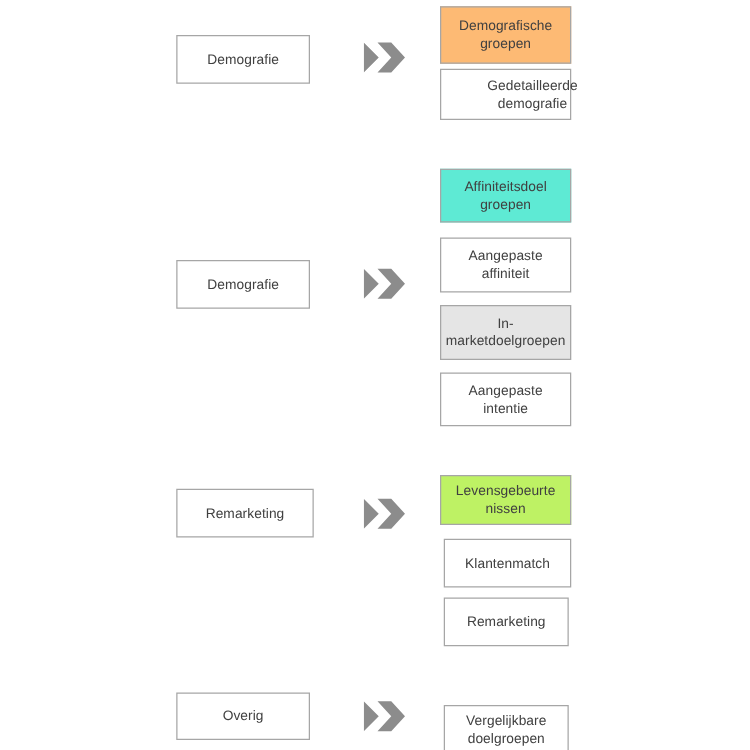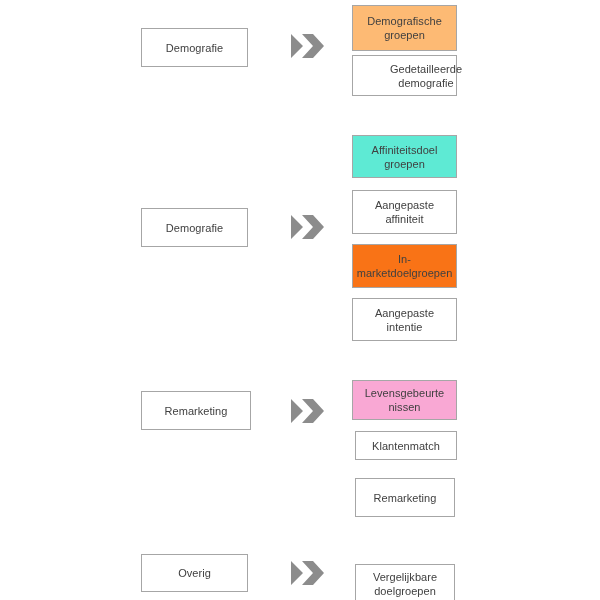--- a/index.html
+++ b/index.html
@@ -64,33 +64,33 @@
     <div class="node cat" style="left: 141px; top: 208px; width: 107px; height: 39px; border-color: rgb(166, 166, 166); background: rgb(255, 255, 255); color: rgb(64, 64, 64);">Demografie</div>
     <div class="arrow" style="left: 291px; top: 212px; width: 33px; height: 30px;">
       <svg width="33" height="30" viewBox="0 0 33 30">
         <path d="M0 3 L0 27 L12 15 Z M11 3 L22 3 L33 15 L22 27 L11 27 L22 15 Z" fill="#8c8c8c"></path>
       </svg>
     </div>
     <div class="node item" style="left: 352px; top: 135px; width: 105px; height: 43px; border-color: rgb(166, 166, 166); background: #5eead4; color: rgb(64, 64, 64);">Affiniteitsdoel
 groepen</div>
     <div class="node item" style="left: 352px; top: 190px; width: 105px; height: 44px; border-color: rgb(166, 166, 166); background: rgb(255, 255, 255); color: rgb(64, 64, 64);">Aangepaste
 affiniteit</div>
-    <div class="node item" style="left: 352px; top: 244px; width: 105px; height: 44px; border-color: rgb(166, 166, 166); background: #f97316; color: rgb(64, 64, 64);">In-
+    <div class="node item" style="left: 352px; top: 244px; width: 105px; height: 44px; border-color: rgb(166, 166, 166); background: #e5e5e5; color: rgb(64, 64, 64);">In-
 marketdoelgroepen</div>
     <div class="node item" style="left: 352px; top: 298px; width: 105px; height: 43px; border-color: rgb(166, 166, 166); background: rgb(255, 255, 255); color: rgb(64, 64, 64);">Aangepaste
 intentie</div>
     <div class="node cat" style="left: 141px; top: 391px; width: 110px; height: 39px; border-color: rgb(166, 166, 166); background: rgb(255, 255, 255); color: rgb(64, 64, 64);">Remarketing</div>
     <div class="arrow" style="left: 291px; top: 396px; width: 33px; height: 30px;">
       <svg width="33" height="30" viewBox="0 0 33 30">
         <path d="M0 3 L0 27 L12 15 Z M11 3 L22 3 L33 15 L22 27 L11 27 L22 15 Z" fill="#8c8c8c"></path>
       </svg>
     </div>
-    <div class="node item" style="left: 352px; top: 380px; width: 105px; height: 40px; border-color: rgb(166, 166, 166); background: #f9a8d4; color: rgb(64, 64, 64);">Levensgebeurte
+    <div class="node item" style="left: 352px; top: 380px; width: 105px; height: 40px; border-color: rgb(166, 166, 166); background: #bef264; color: rgb(64, 64, 64);">Levensgebeurte
 nissen</div>
-    <div class="node item" style="left: 355px; top: 431px; width: 102px; height: 29px; border-color: rgb(166, 166, 166); background: rgb(255, 255, 255); color: rgb(64, 64, 64);">Klantenmatch</div>
+    <div class="node item" style="left: 355px; top: 431px; width: 102px; height: 39px; border-color: rgb(166, 166, 166); background: rgb(255, 255, 255); color: rgb(64, 64, 64);">Klantenmatch</div>
     <div class="node item" style="left: 355px; top: 478px; width: 100px; height: 39px; border-color: rgb(166, 166, 166); background: rgb(255, 255, 255); color: rgb(64, 64, 64);">Remarketing</div>
     <div class="node cat" style="left: 141px; top: 554px; width: 107px; height: 38px; border-color: rgb(166, 166, 166); background: rgb(255, 255, 255); color: rgb(64, 64, 64);">Overig</div>
     <div class="arrow" style="left: 291px; top: 558px; width: 33px; height: 30px;">
       <svg width="33" height="30" viewBox="0 0 33 30">
         <path d="M0 3 L0 27 L12 15 Z M11 3 L22 3 L33 15 L22 27 L11 27 L22 15 Z" fill="#8c8c8c"></path>
       </svg>
     </div>
     <div class="node item" style="left: 355px; top: 552px; width: 100px; height: 40px; border-color: rgb(166, 166, 166); background: rgb(255, 255, 255); color: rgb(64, 64, 64); margin-top: 12px;">Vergelijkbare
 doelgroepen</div>
   </div>

